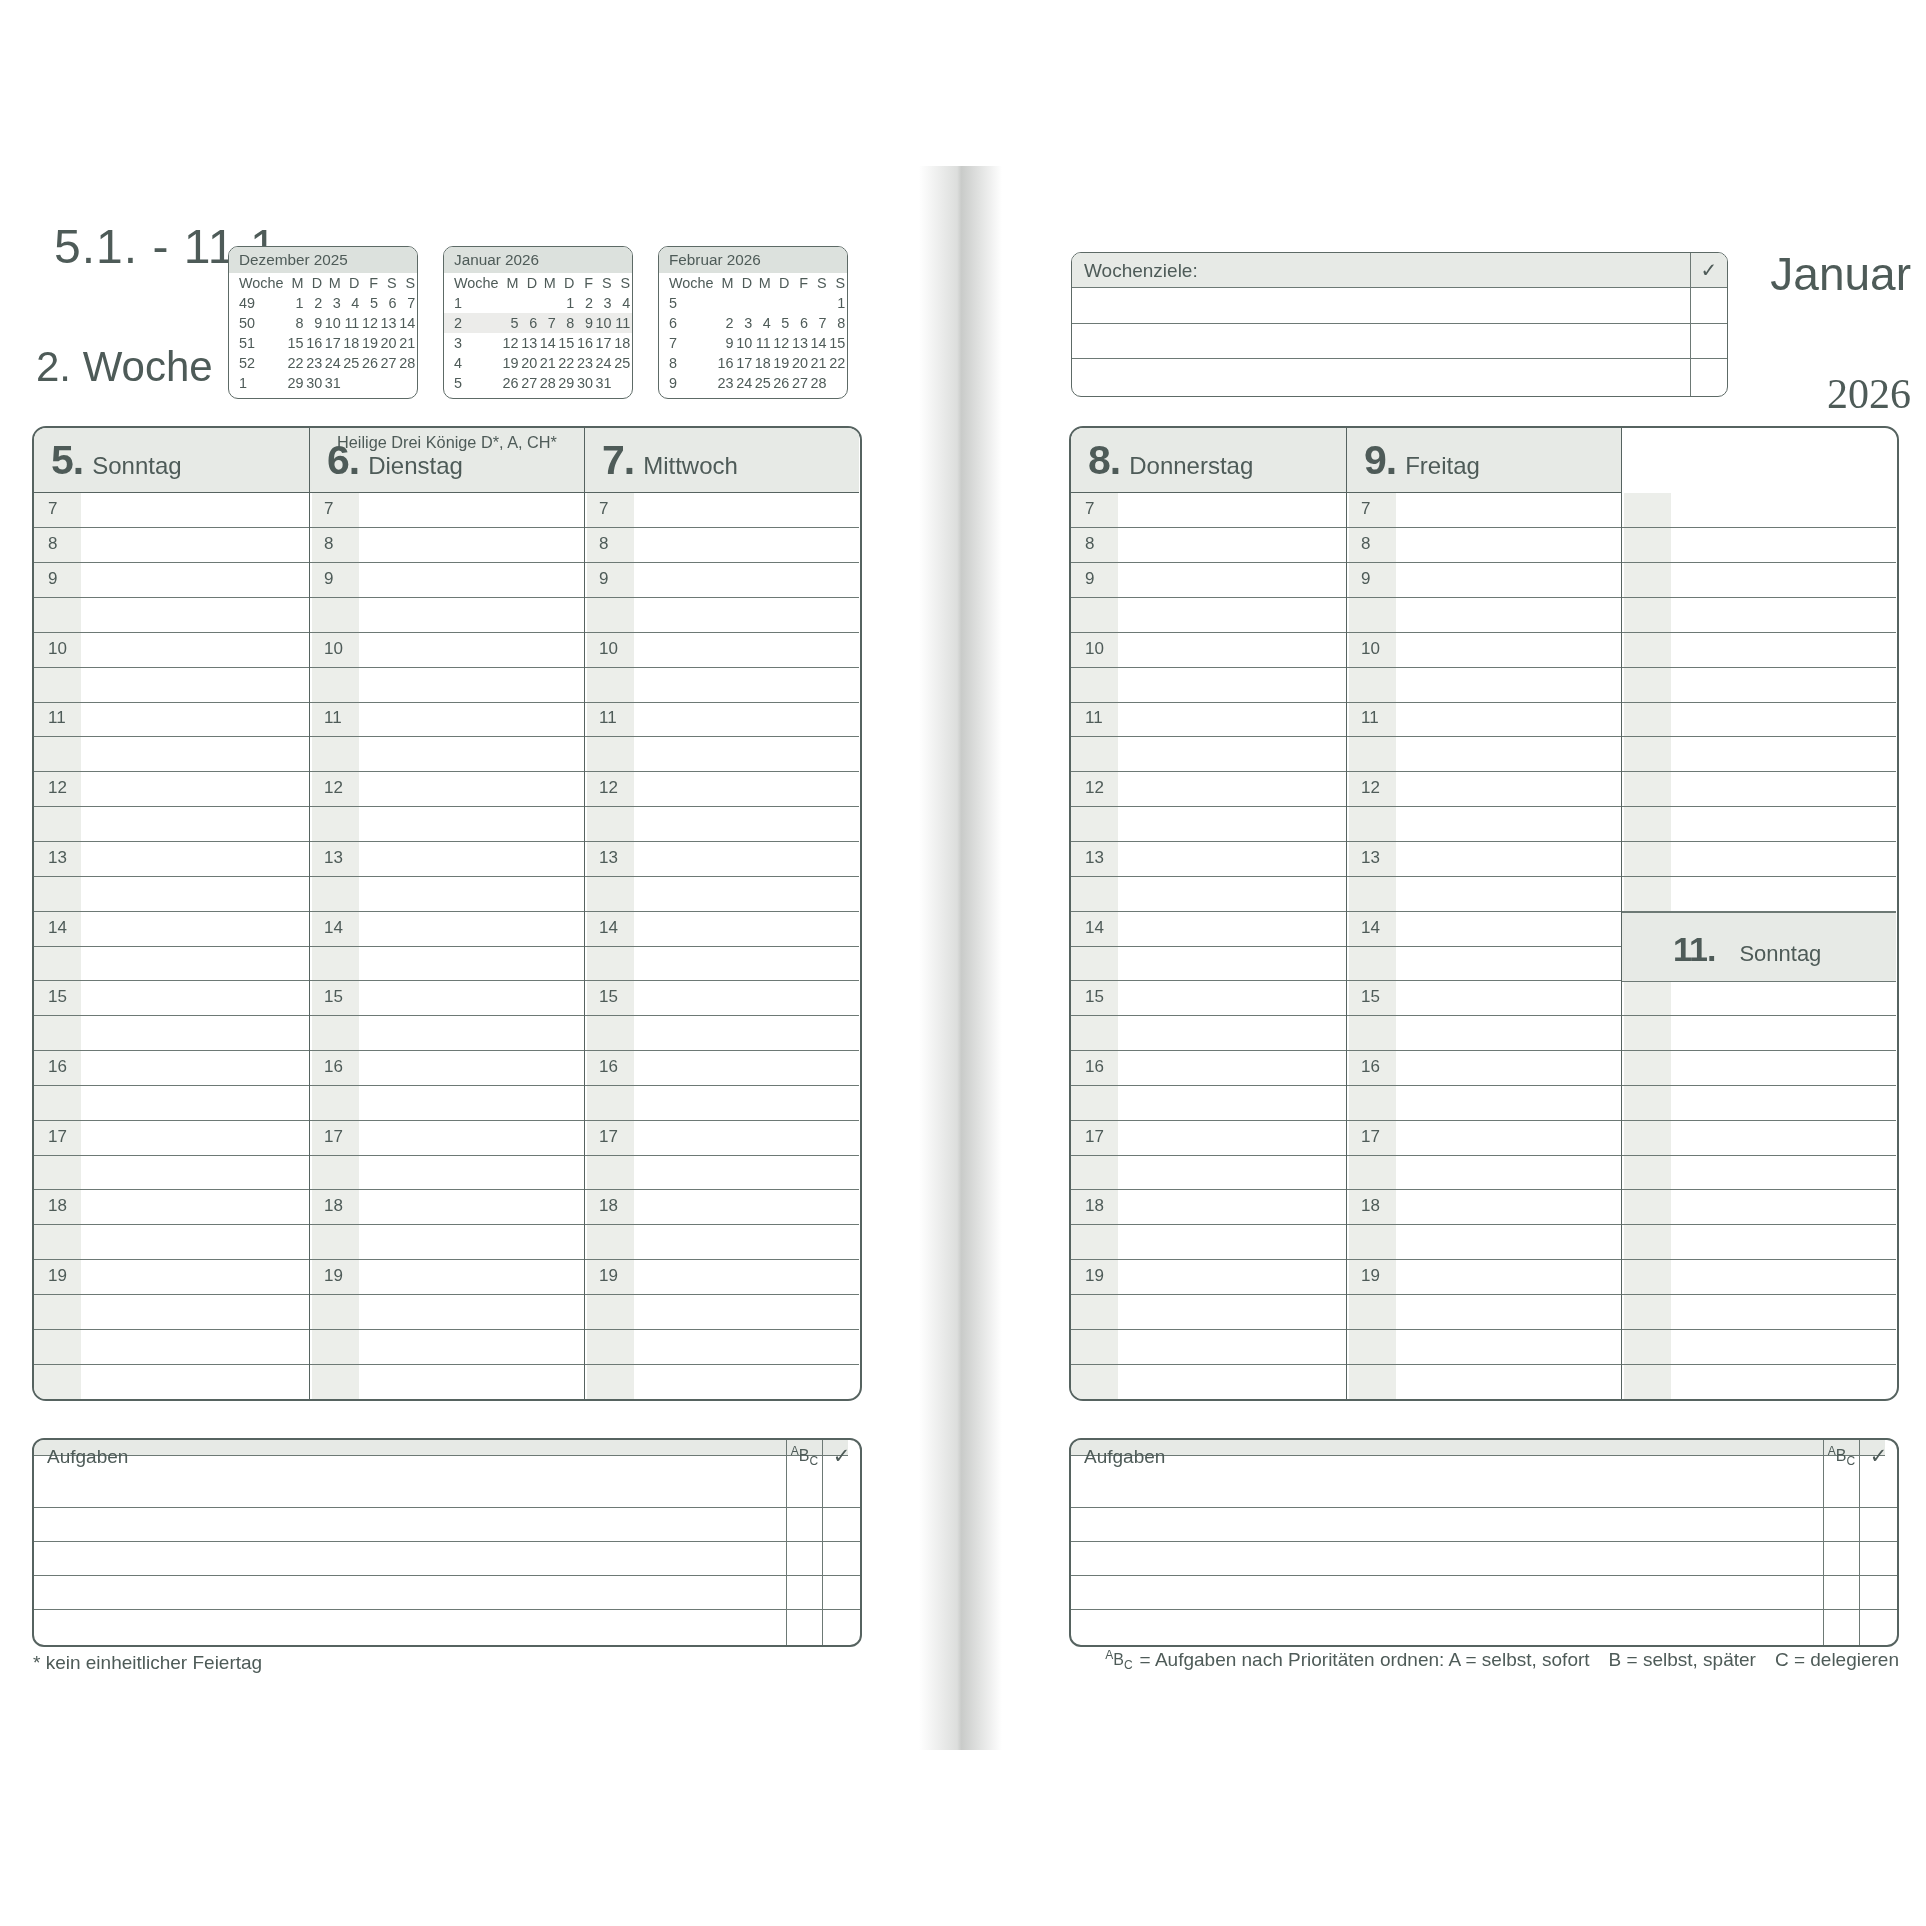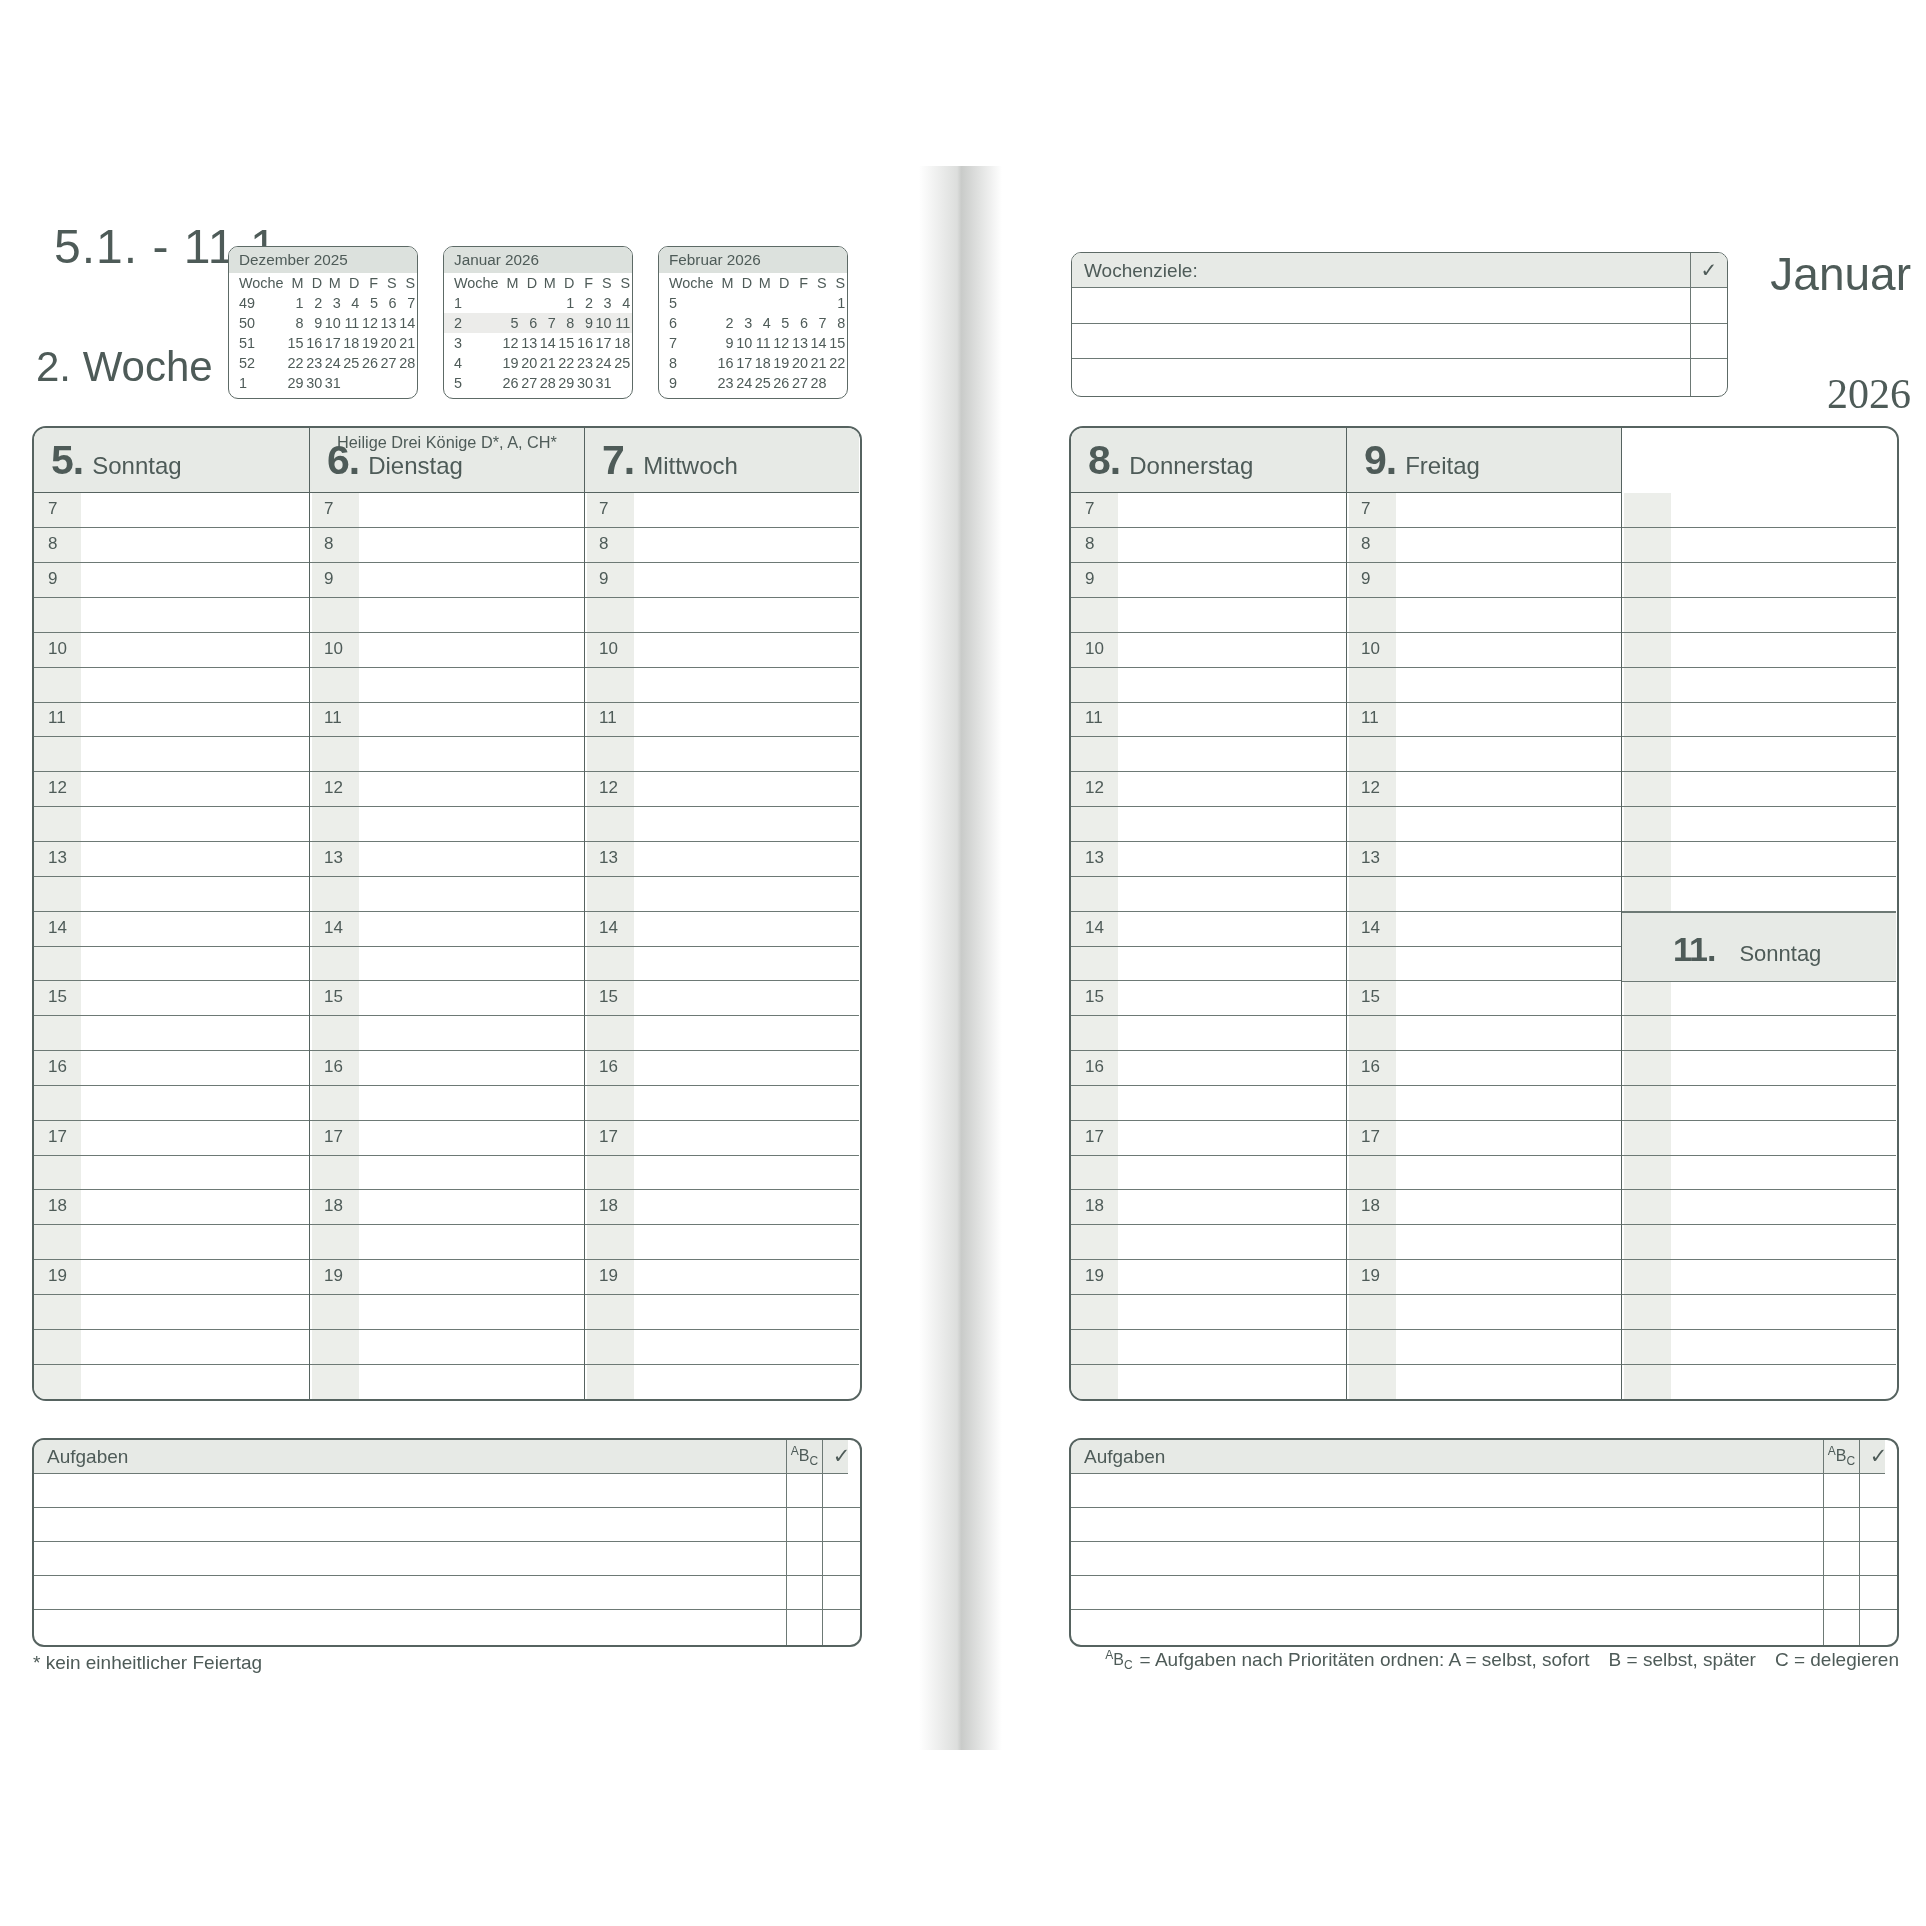--- a/index.html
+++ b/index.html
@@ -62,21 +62,21 @@
              border-bottom:1px solid #6d7975;box-sizing:border-box;}
   .wz-label{position:absolute;left:12px;top:7px;font-size:19px;}
   .wz-check{position:absolute;right:0;top:5px;width:36px;text-align:center;font-size:20px;}
   .wz-div{position:absolute;top:0;bottom:0;right:36px;width:1.5px;background:#6d7975;}
   .wz-row{position:absolute;left:0;right:0;height:36px;border-bottom:1px solid #6d7975;box-sizing:border-box;}
   .wz-row-last{border-bottom:none;}
 
   
   .taskbox{position:absolute;top:1438px;width:830px;height:209px;border:2px solid #566360;
            border-radius:12px;overflow:hidden;background:#fff;box-sizing:border-box;}
-  .tb-header{position:absolute;top:0;left:0;right:12px;height:34px;background:#e7eae6;
+  .tb-header{position:absolute;top:0;left:0;right:12px;height:16px;background:#e7eae6;
              border-bottom:1.5px solid #6d7975;box-sizing:border-box;}
   .tb-label{position:absolute;left:13px;top:6px;font-size:19px;}
   .tb-abc{position:absolute;right:37px;top:6px;width:37px;text-align:center;}
   .tb-check{position:absolute;right:0;top:4px;width:37px;text-align:center;font-size:21px;}
   .tb-div{position:absolute;top:0;bottom:0;width:1.5px;background:#6d7975;}
   .tb-row{position:absolute;left:0;right:0;height:34px;border-bottom:1.5px solid #6d7975;box-sizing:border-box;}
   .tb-row-last{border-bottom:none;}
 
   
   .abc{display:inline-flex;align-items:center;line-height:1;}

